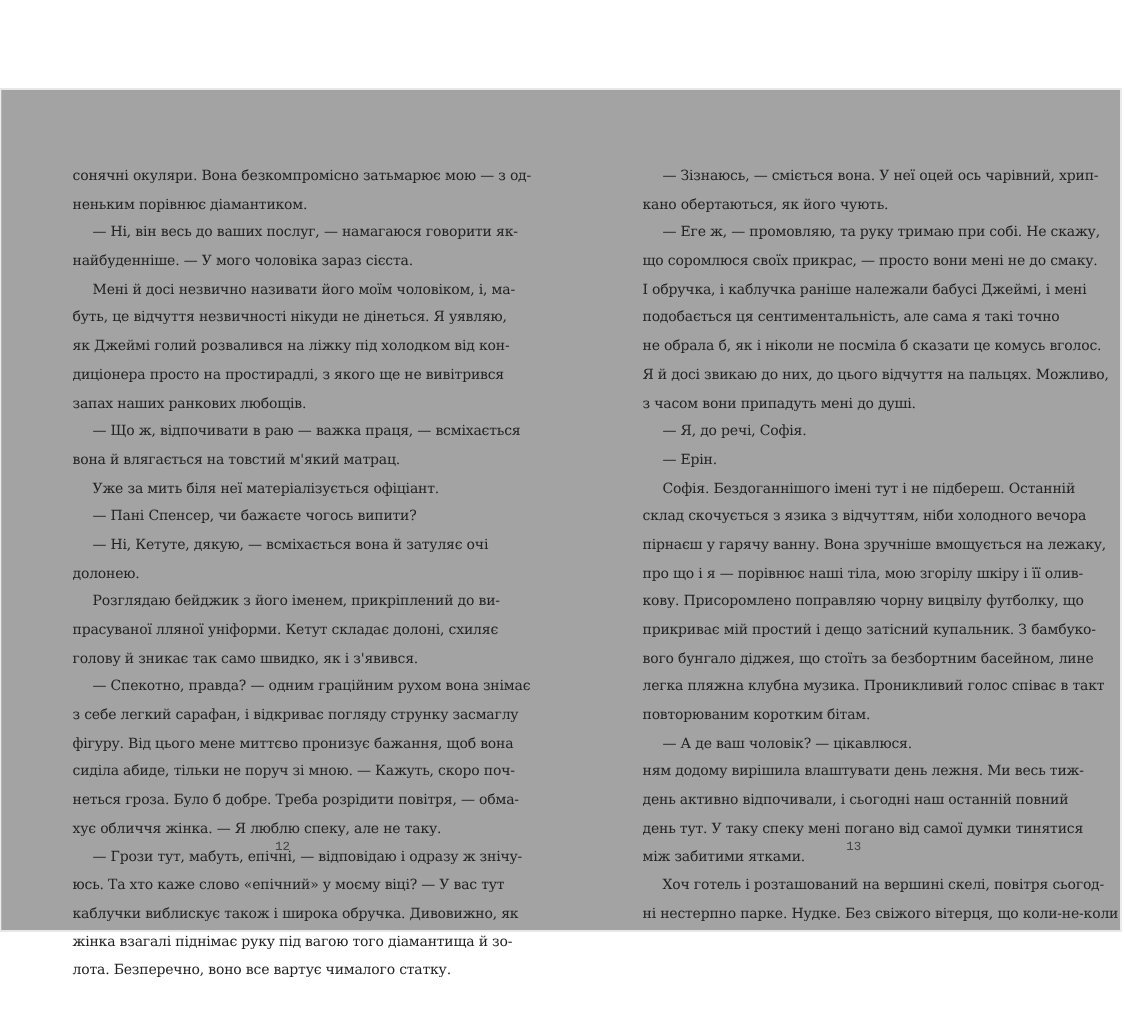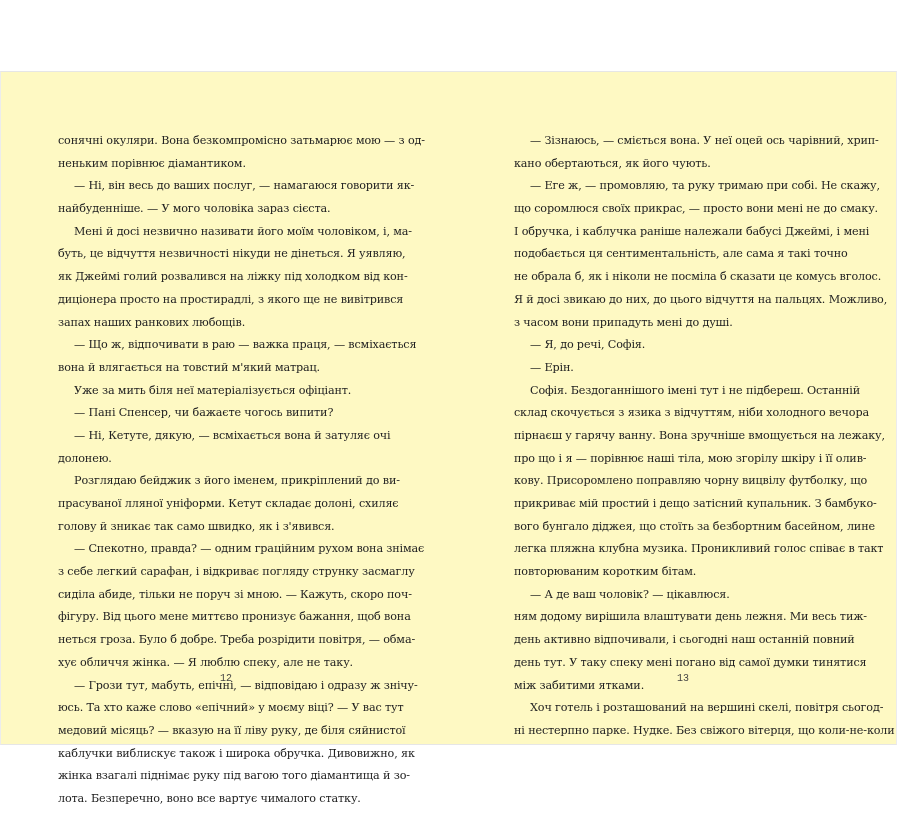--- a/index.html
+++ b/index.html
@@ -1,21 +1,21 @@
 <!DOCTYPE html>
 <html><head>
 <meta charset="utf-8">
 <style>
   html, body { margin: 0; padding: 0; background: #ffffff; }
   body { width: 900px; height: 817px; position: relative; overflow: hidden; }
   .spread {
     position: absolute; left: 0; top: 71px; width: 897px; height: 674px;
     border-top: 1px solid #e6e6e6; border-bottom: 1px solid #e6e6e6;
     border-left: 1px solid #ececec; border-right: 1px solid #ececec;
-    box-sizing: border-box; background: #fef9c3;
+    box-sizing: border-box; background: #a3a3a3;
   }
   .page { position: absolute; top: 58px; width: 330px; }
   .page.left { left: 57px; }
   .page.right { left: 513px; }
   .line {
     font-family: "DejaVu Serif", serif;
     font-size: 11.2px;
     line-height: 22.7px;
     height: 22.7px;
     color: #222222;
@@ -51,27 +51,26 @@
       <div class="line last">вона й влягається на товстий м'який матрац.</div>
       <div class="line ind last">Уже за мить біля неї матеріалізується офіціант.</div>
       <div class="line ind last">— Пані Спенсер, чи бажаєте чогось випити?</div>
       <div class="line ind">— Ні, Кетуте, дякую, — всміхається вона й затуляє очі</div>
       <div class="line last">долонею.</div>
       <div class="line ind">Розглядаю бейджик з його іменем, прикріплений до ви-</div>
       <div class="line">прасуваної лляної уніформи. Кетут складає долоні, схиляє</div>
       <div class="line last">голову й зникає так само швидко, як і з'явився.</div>
       <div class="line ind">— Спекотно, правда? — одним граційним рухом вона знімає</div>
       <div class="line">з себе легкий сарафан, і відкриває погляду струнку засмаглу</div>
+      <div class="line">фігуру. Від цього мене миттєво пронизує бажання, щоб вона</div>
       <div class="line">сиділа абиде, тільки не поруч зі мною. — Кажуть, скоро поч-</div>
-      <div class="line">фігуру. Від цього мене миттєво пронизує бажання, щоб вона</div>
       <div class="line">неться гроза. Було б добре. Треба розрідити повітря, — обма-</div>
       <div class="line last">хує обличчя жінка. — Я люблю спеку, але не таку.</div>
       <div class="line ind">— Грози тут, мабуть, епічні, — відповідаю і одразу ж знічу-</div>
       <div class="line">юсь. Та хто каже слово «епічний» у моєму віці? — У вас тут</div>
-      <div class="line">медовий місяць? — вказую на її ліву руку, де біля сяйнистої</div>
       <div class="line">каблучки виблискує також і широка обручка. Дивовижно, як</div>
       <div class="line">жінка взагалі піднімає руку під вагою того діамантища й зо-</div>
       <div class="line last">лота. Безперечно, воно все вартує чималого статку.</div>
     </div>
   <div class="page right" id="right-page">
       <div class="line ind">— Зізнаюсь, — сміється вона. У неї оцей ось чарівний, хрип-</div>
       <div class="line last">кано обертаються, як його чують.</div>
       <div class="line ind">— Еге ж, — промовляю, та руку тримаю при собі. Не скажу,</div>
       <div class="line">що соромлюся своїх прикрас, — просто вони мені не до смаку.</div>
       <div class="line">І обручка, і каблучка раніше належали бабусі Джеймі, і мені</div>

